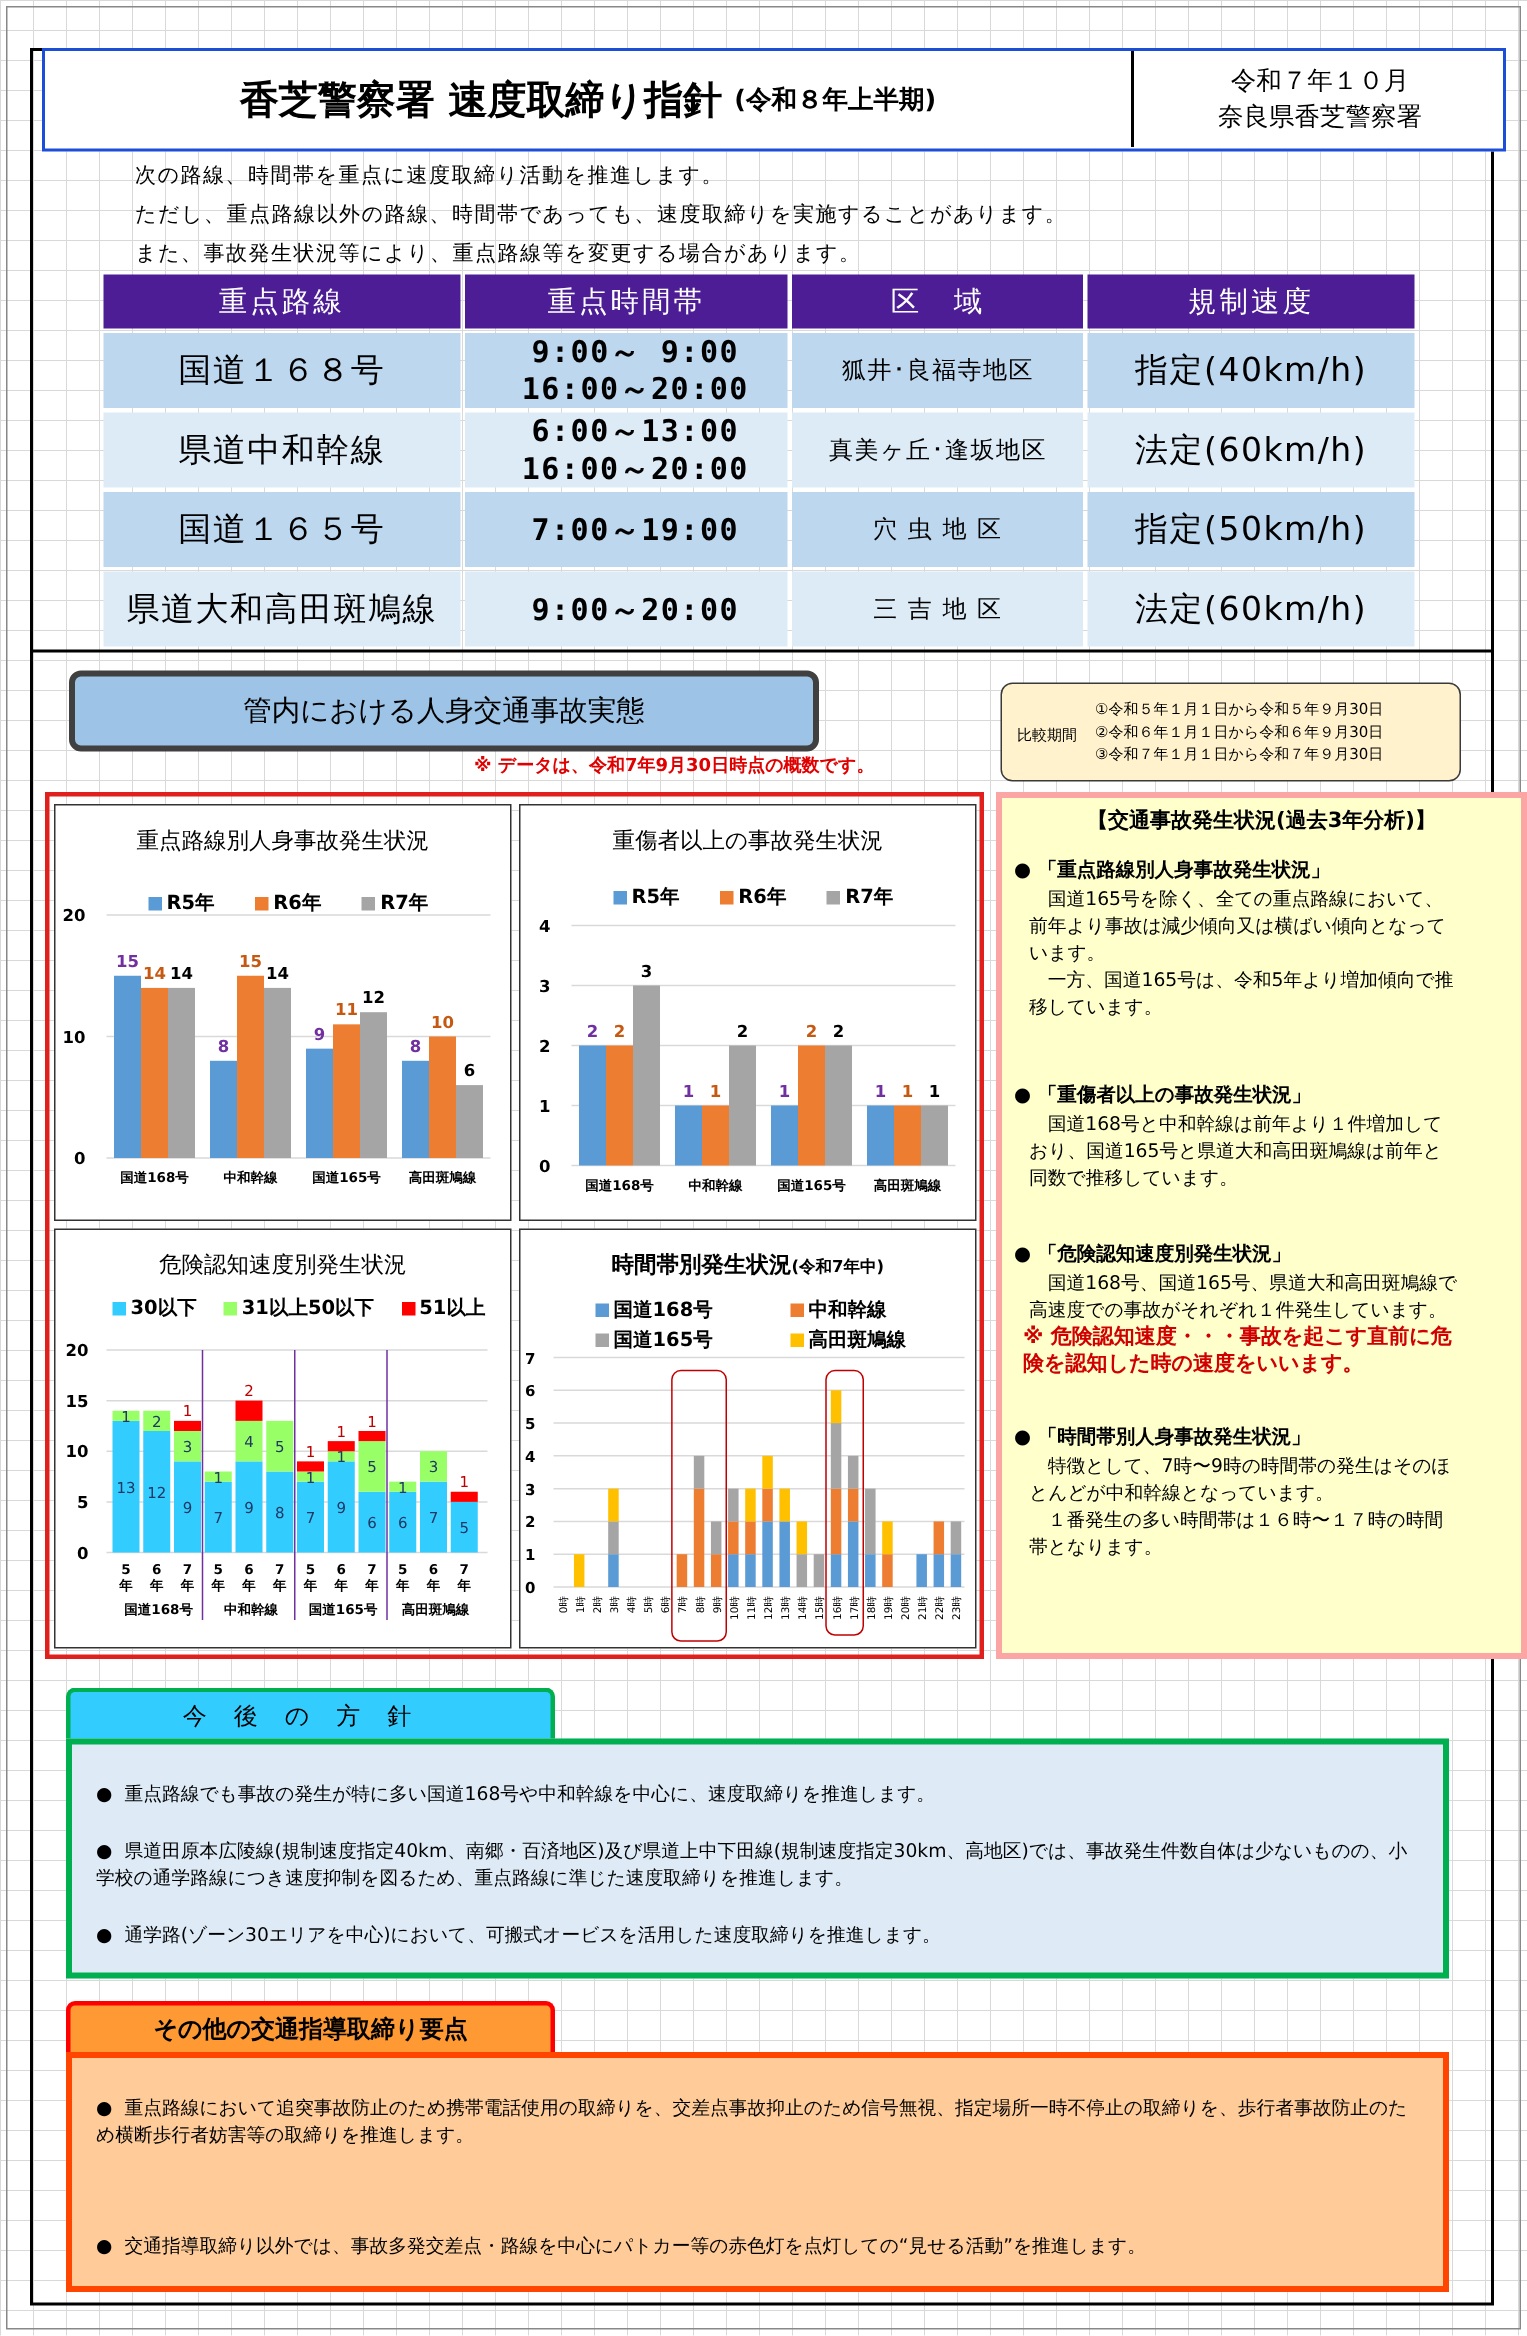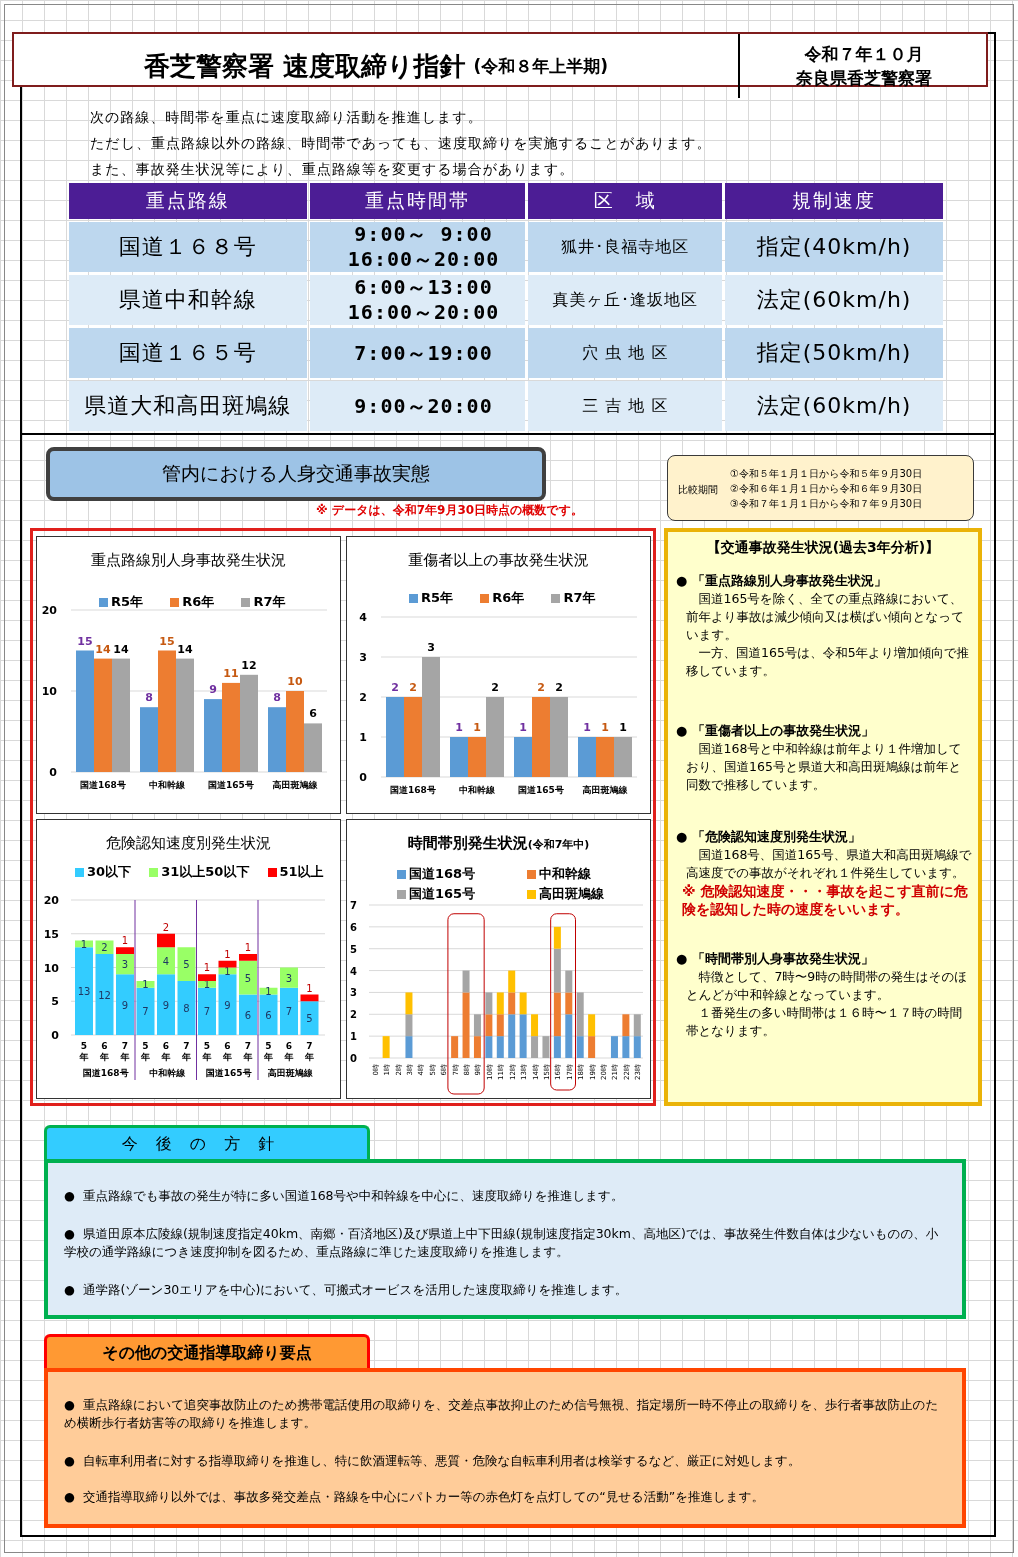--- a/index.html
+++ b/index.html
@@ -8,45 +8,45 @@
     font-family: "DejaVu Sans", "Liberation Sans", sans-serif;
     background-color: #ffffff;
     background-image:
       linear-gradient(#d9d9d9 1px, transparent 1px),
       linear-gradient(90deg, #d9d9d9 1px, transparent 1px);
     background-size: 22px 20px;
     color: #000;
   }
   .outer { position: absolute; left: 4px; top: 4px; width: 1010px; height: 1549px; border: 1px solid #888; }
   .frame { position: absolute; left: 20px; top: 32px; width: 976px; height: 1505px; border: 2px solid #000; }
-  .header { position: absolute; left: 12px; top: 32px; width: 976px; height: 55px; border: 2px solid #7f1d1d; background: #fff; }
+  .header { position: absolute; left: 28px; top: 32px; width: 976px; height: 69px; border: 2px solid #1d4ed8; background: #fff; }
   .header .title { position: absolute; left: 0; top: 0; width: 726px; height: 64px; border-right: 2px solid #000; display: flex; align-items: center; justify-content: center; font-weight: bold; font-size: 26px; }
   .header .title small { font-size: 17px; margin-left: 8px; }
-  .header .meta { position: absolute; left: 728px; top: 0; width: 244px; height: 64px; display: flex; flex-direction: column; align-items: center; justify-content: center; font-weight: bold; font-size: 17px; line-height: 24px; }
+  .header .meta { position: absolute; left: 728px; top: 0; width: 244px; height: 64px; display: flex; flex-direction: column; align-items: center; justify-content: center; font-weight: normal; font-size: 17px; line-height: 24px; }
   .intro { position: absolute; left: 90px; top: 104px; font-size: 14px; line-height: 26px; letter-spacing: 1px; }
   table.main { position: absolute; left: 66px; top: 180px; width: 880px; border-collapse: separate; border-spacing: 3px 3px; }
   table.main th { background: #4c1d95; color: #fff; font-weight: normal; font-size: 19px; height: 36px; letter-spacing: 2px; }
   table.main td { text-align: center; font-size: 22px; height: 50px; letter-spacing: 1px; }
   table.main tr.odd td { background: #bdd7ee; }
   table.main tr.even td { background: #ddebf7; }
   table.main td.time { font-weight: bold; font-size: 20px; line-height: 25px; font-family: "DejaVu Sans Mono", monospace; padding-left: 12px; }
   table.main td.area { font-size: 16px; }
   .divider { position: absolute; left: 20px; top: 433px; width: 976px; height: 2px; background: #000; }
   .section-title { position: absolute; left: 46px; top: 447px; width: 500px; height: 54px; background: #9dc3e6; border: 4px solid #404040; border-radius: 8px; display: flex; align-items: center; justify-content: center; font-size: 19px; }
   .note-red { position: absolute; left: 316px; top: 502px; font-size: 12px; color: #e00000; font-weight: bold; }
   .period-box { position: absolute; left: 667px; top: 455px; width: 307px; height: 66px; background: #fff2cc; border: 1px solid #3a3a3a; border-radius: 8px; font-size: 10px; }
   .period-box .lbl { position: absolute; left: 10px; top: 27px; }
   .period-box .items { position: absolute; left: 62px; top: 10px; line-height: 15px; }
   .charts-frame { position: absolute; left: 30px; top: 528px; width: 626px; height: 578px; border: 3px solid #e0201c; }
   .chart { position: absolute; background: #fff; border: 1px solid #333; }
   .chart .ctitle { position: absolute; top: 14px; left: 0; width: 100%; text-align: center; font-size: 15px; }
   .chart .legend { position: absolute; font-size: 13px; font-weight: bold; }
   .legend .sw { display: inline-block; width: 9px; height: 9px; margin-right: 3px; vertical-align: middle; }
   .chart svg { position: absolute; left: 0; top: 0; }
-  .analysis { position: absolute; left: 664px; top: 528px; width: 318px; height: 578px; background: #ffffcc; border: 4px solid #eab308; font-size: 12.5px; line-height: 18px; }
+  .analysis { position: absolute; left: 664px; top: 528px; width: 354px; height: 578px; background: #ffffcc; border: 4px solid #fca5a5; font-size: 12.5px; line-height: 18px; }
   .analysis .atitle { text-align: center; font-weight: bold; font-size: 14px; margin-top: 6px; }
   .analysis .sec { position: absolute; left: 8px; width: 296px; }
   .analysis .sec .h { font-weight: bold; font-size: 13px; }
   .analysis .sec .b { padding-left: 10px; text-indent: 1em; }
   .analysis .redn { color: #d00000; font-weight: bold; font-size: 14px; padding-left: 6px; }
   .future-tab { position: absolute; left: 44px; top: 1125px; width: 326px; height: 36px; background: #33ccff; border: 3px solid #00b050; border-bottom: none; border-radius: 6px 6px 0 0; font-size: 16px; letter-spacing: 18px; display:flex; align-items:center; justify-content:center; }
   .future-box { position: absolute; left: 44px; top: 1159px; width: 922px; height: 160px; background: #deebf7; border: 4px solid #00b050; font-size: 12.5px; }
   .other-tab { position: absolute; left: 44px; top: 1334px; width: 326px; height: 36px; background: #ff9933; border: 3px solid #ff0000; border-bottom: none; border-radius: 6px 6px 0 0; font-size: 16px; font-weight: bold; display:flex; align-items:center; justify-content:center; }
   .other-box { position: absolute; left: 44px; top: 1368px; width: 922px; height: 160px; background: #ffcc99; border: 4px solid #ff4500; font-size: 12.5px; }
   .bullet { position: absolute; left: 16px; width: 880px; line-height: 18px; }
@@ -459,15 +459,14 @@
 <div class="future-tab">今後の方針</div>
 <div class="future-box">
   <div class="bullet" style="top:24px"><span class="dot">●</span><span>重点路線でも事故の発生が特に多い国道168号や中和幹線を中心に、速度取締りを推進します。</span></div>
   <div class="bullet" style="top:62px"><span class="dot">●</span><span>県道田原本広陵線(規制速度指定40km、南郷・百済地区)及び県道上中下田線(規制速度指定30km、高地区)では、事故発生件数自体は少ないものの、小学校の通学路線につき速度抑制を図るため、重点路線に準じた速度取締りを推進します。</span></div>
   <div class="bullet" style="top:118px"><span class="dot">●</span><span>通学路(ゾーン30エリアを中心)において、可搬式オービスを活用した速度取締りを推進します。</span></div>
 </div>
 
 <div class="other-tab">その他の交通指導取締り要点</div>
 <div class="other-box">
   <div class="bullet" style="top:24px"><span class="dot">●</span><span>重点路線において追突事故防止のため携帯電話使用の取締りを、交差点事故抑止のため信号無視、指定場所一時不停止の取締りを、歩行者事故防止のため横断歩行者妨害等の取締りを推進します。</span></div>
-  <div class="bullet" style="top:80px"><span class="dot">●</span><span>自転車利用者に対する指導取締りを推進し、特に飲酒運転等、悪質・危険な自転車利用者は検挙するなど、厳正に対処します。</span></div>
   <div class="bullet" style="top:116px"><span class="dot">●</span><span>交通指導取締り以外では、事故多発交差点・路線を中心にパトカー等の赤色灯を点灯しての“見せる活動”を推進します。</span></div>
 </div>
 
 </body></html>

